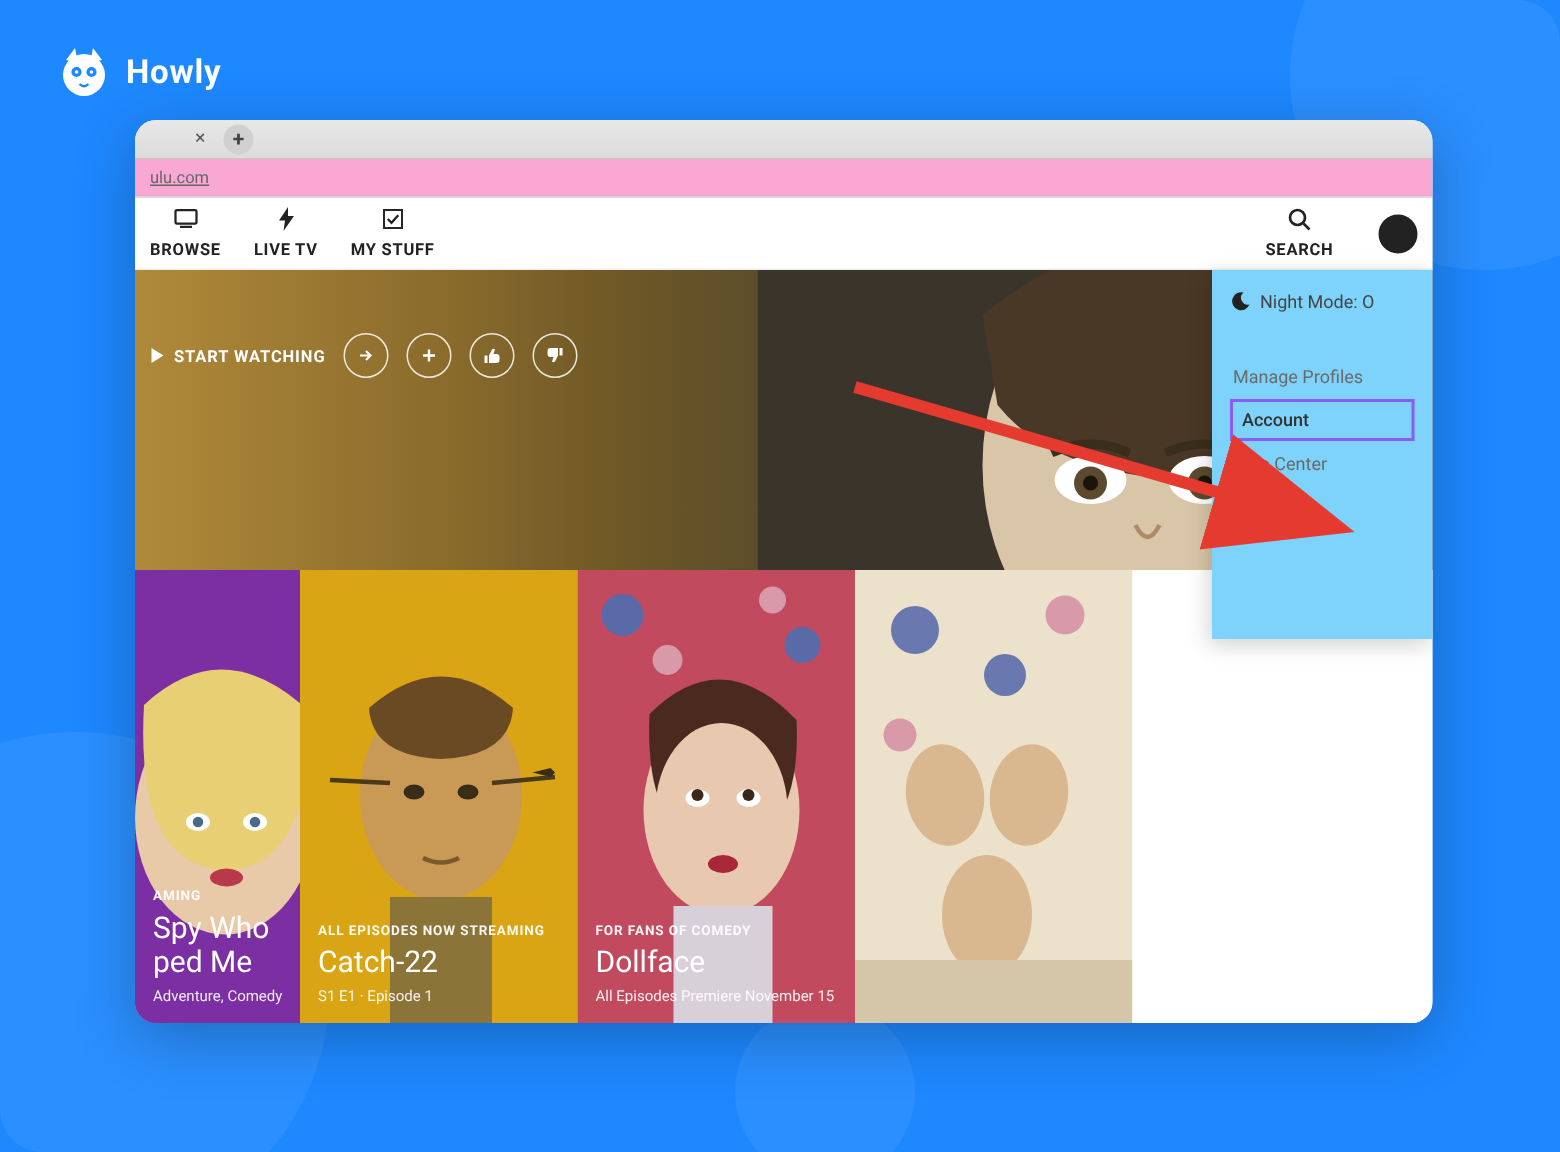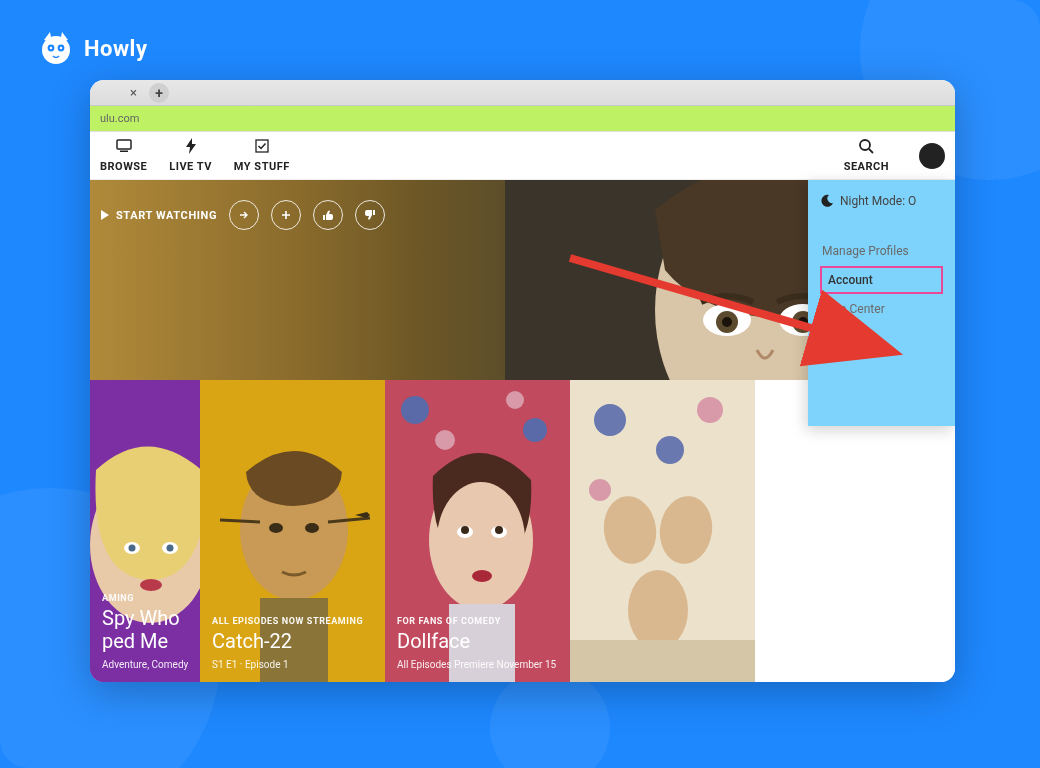--- a/index.html
+++ b/index.html
@@ -39,23 +39,23 @@
   border-bottom: 1px solid #c8c8c8;
 }
 .tabstrip .close { font-size: 13px; color: #555; margin-right: 4px; }
 .tabstrip .newtab {
   width: 20px; height: 20px; border-radius: 50%;
   display: flex; align-items: center; justify-content: center;
   background: #d0d0d0; color: #444; font-size: 14px; font-weight: bold;
 }
 
 .addr {
-  height: 26px; background: #bef264; border-bottom: 1px solid #e0e0e0;
+  height: 26px; background: #f9a8d4; border-bottom: 1px solid #e0e0e0;
   display: flex; align-items: center; padding-left: 10px;
-  font-size: 11px; color: #666;
+  font-size: 11px; color: #666; text-decoration: underline;
 }
 
 .nav {
   height: 48px; background: #fff; border-bottom: 1px solid #eee;
   display: flex; align-items: center; padding: 0 10px; gap: 22px;
   font-size: 11px; font-weight: 700; color: #222; letter-spacing: 0.5px;
 }
 .nav .item { display: flex; align-items: center; gap: 6px; flex-direction: column; }
 .nav .spacer { flex: 1; }
 .nav .icon { width: 16px; height: 16px; display: inline-flex; align-items: center; justify-content: center; }
@@ -64,21 +64,21 @@
 
 .hero {
   position: relative; height: 200px;
   background: linear-gradient(90deg,#b08a3a 0%, #8a6b2c 24%, #6d5726 38%, #594c2b 50%, #3d3629 62%, #2a2824 75%);
   overflow: hidden;
 }
 .hero .face {
   position: absolute; right: 30px; top: -30px; width: 420px; height: 260px;
 }
 .hero-controls {
-  position: absolute; left: 10px; top: 20px; display: flex; align-items: center; gap: 12px;
+  position: absolute; left: 10px; top: 42px; display: flex; align-items: center; gap: 12px;
 }
 .start { color: #fff; font-size: 11px; font-weight: 700; letter-spacing: 0.6px; display:flex; align-items:center; gap:6px;}
 .circ-btn {
   width: 30px; height: 30px; border: 1.5px solid rgba(255,255,255,0.85); border-radius: 50%;
   display: inline-flex; align-items: center; justify-content: center; color: #fff;
 }
 
 .tiles { position: relative; display: flex; height: 302px; }
 .tile { position: relative; flex: 0 0 187px; height: 302px; color: #fff; overflow:hidden;}
 .tile.t1 { background: #7b2fa3; flex-basis: 110px;}
@@ -92,21 +92,21 @@
 .tile .meta { font-size: 10px; opacity:0.9; margin-top:6px; }
 
 
 .dropdown {
   position: absolute; right: 0; top: 100px; width: 147px; height: 246px;
   background: #7dd3fc; box-shadow: -2px 4px 14px rgba(0,0,0,0.18);
   padding: 14px 12px; font-size: 12px; color: #6a6a6a;
 }
 .dropdown .night { display:flex; align-items:center; gap:6px; font-size:12px; color:#444; margin-bottom:28px; white-space:nowrap;}
 .dropdown .mi { padding: 8px 2px; cursor: pointer; }
-.dropdown .mi.hi { border: 2px solid #ec4899; padding: 5px 6px; color:#333; font-weight:500; }
+.dropdown .mi.hi { border: 2px solid #8b5cf6; padding: 5px 6px; color:#333; font-weight:500; }
 
 
 .arrow { position:absolute; left:470px; top:160px; width:360px; height:140px; pointer-events:none; }
 </style>
 </head>
 <body>
 
 <div class="bg-circ c1"></div>
 <div class="bg-circ c2"></div>
 <div class="bg-circ c3"></div>

